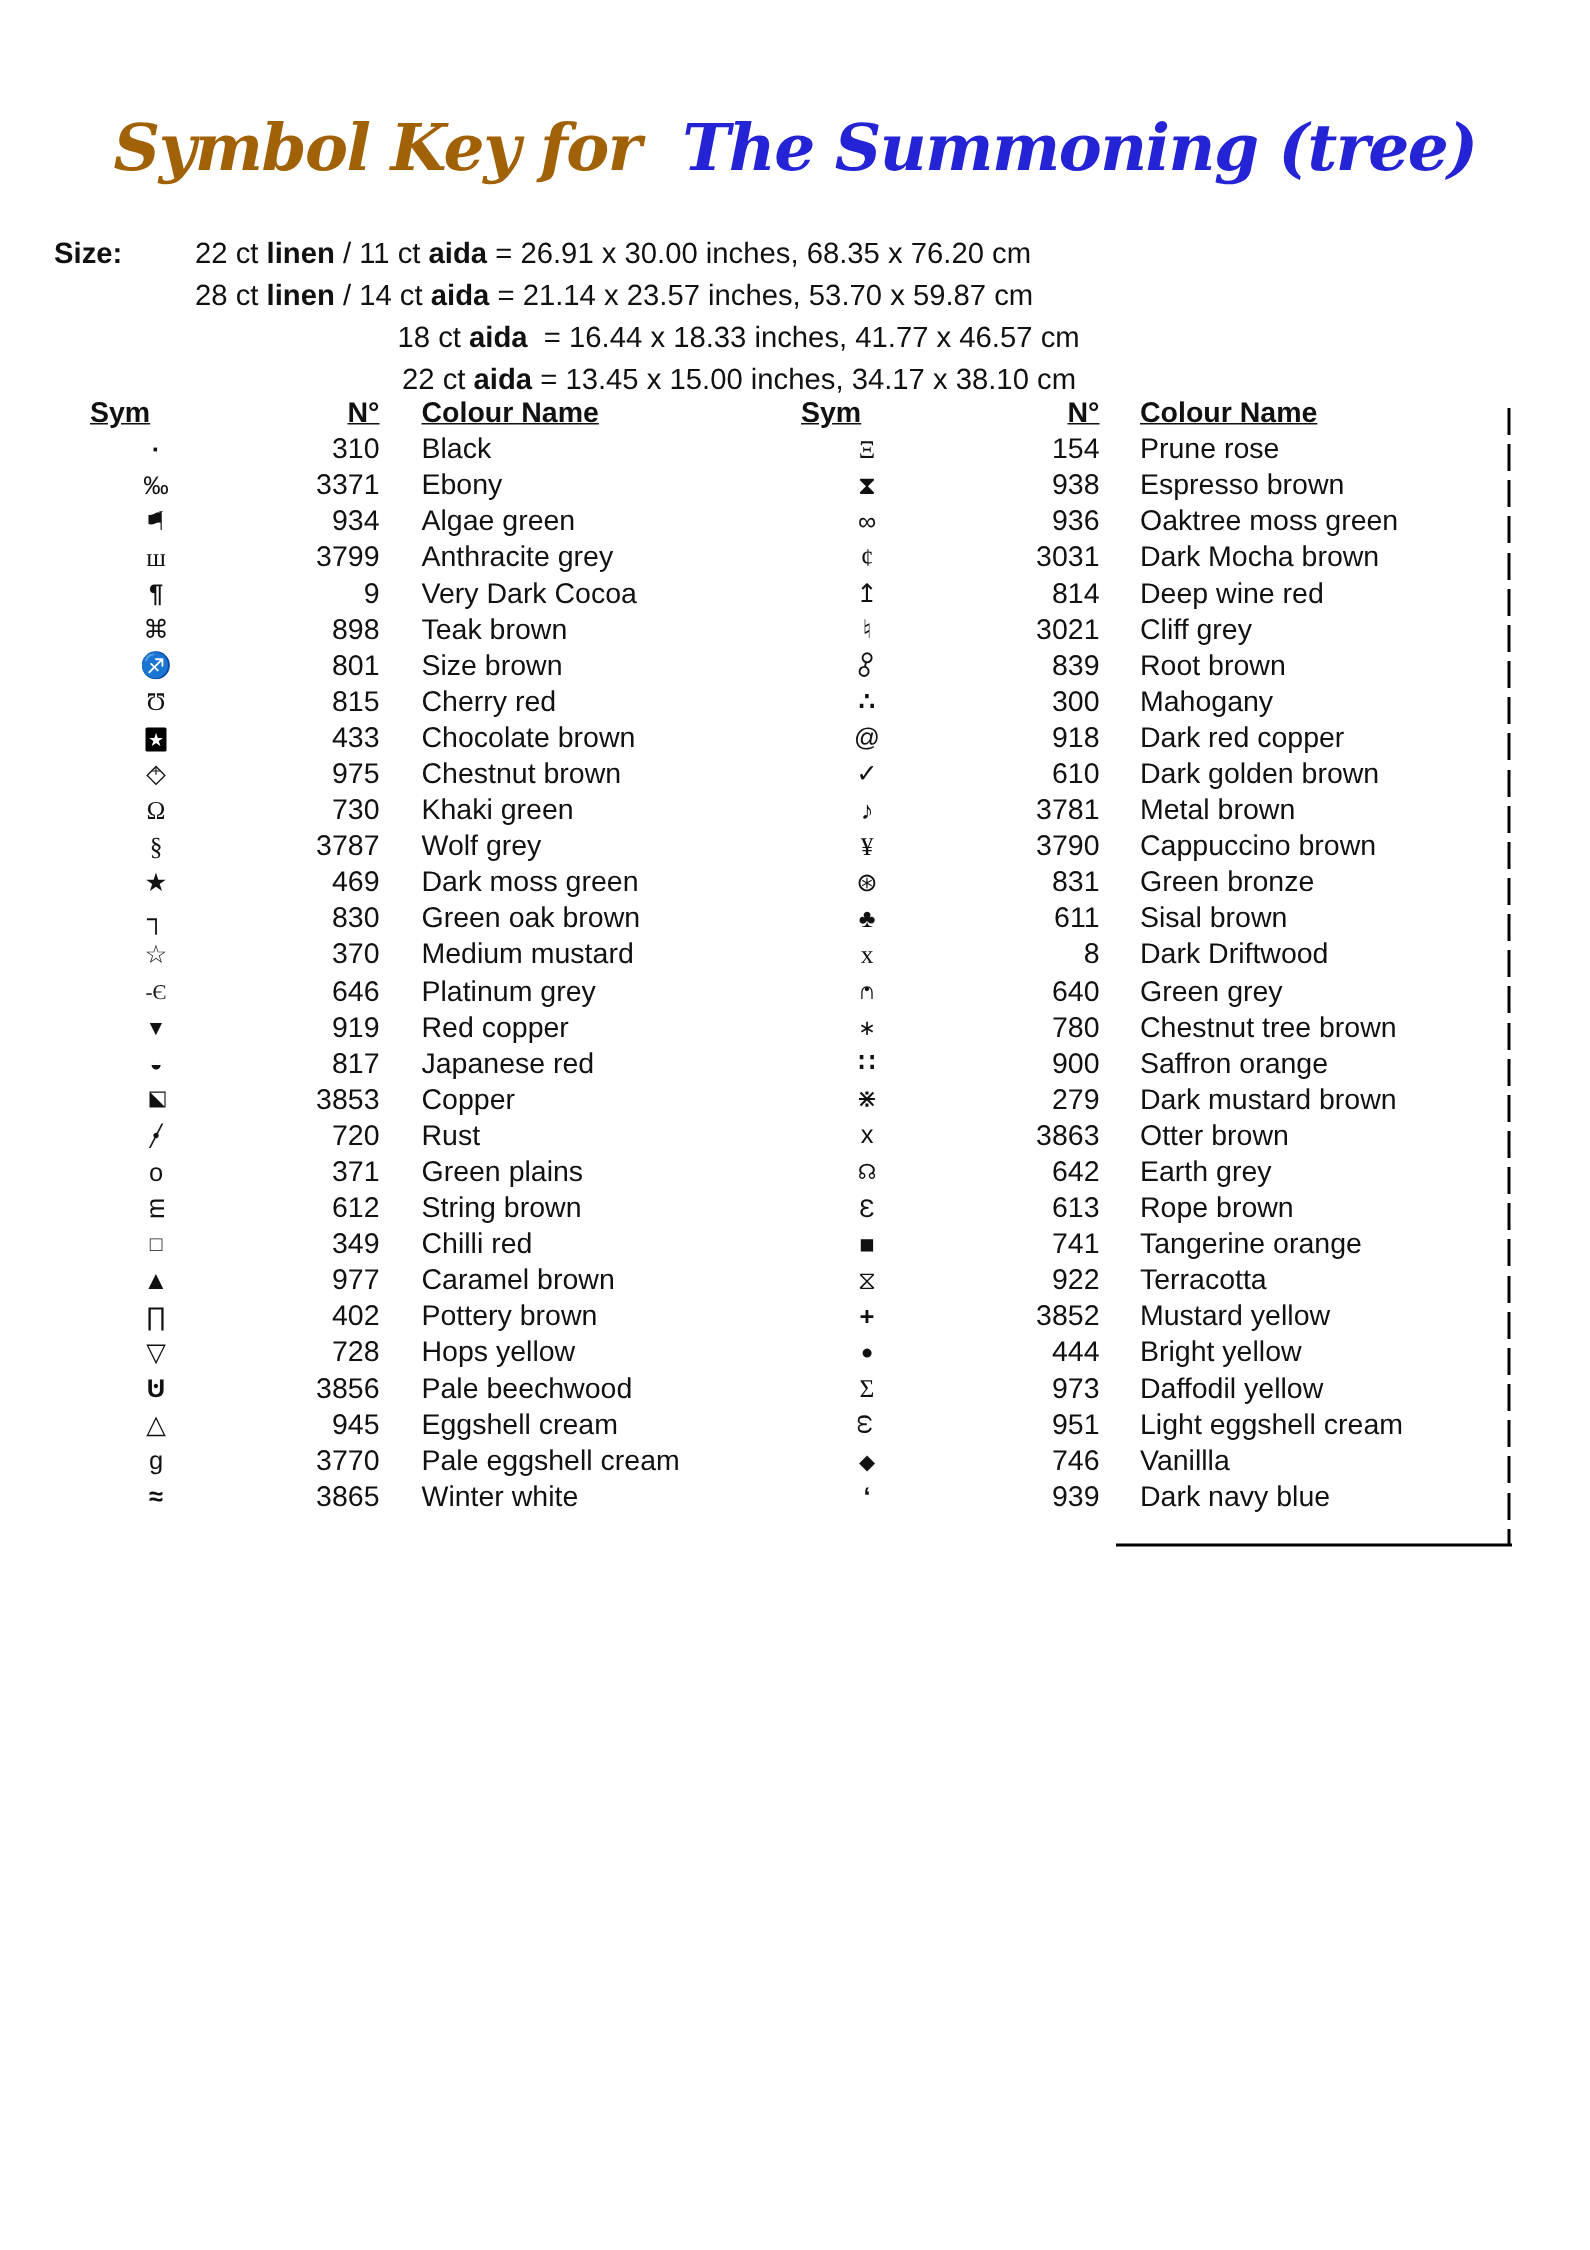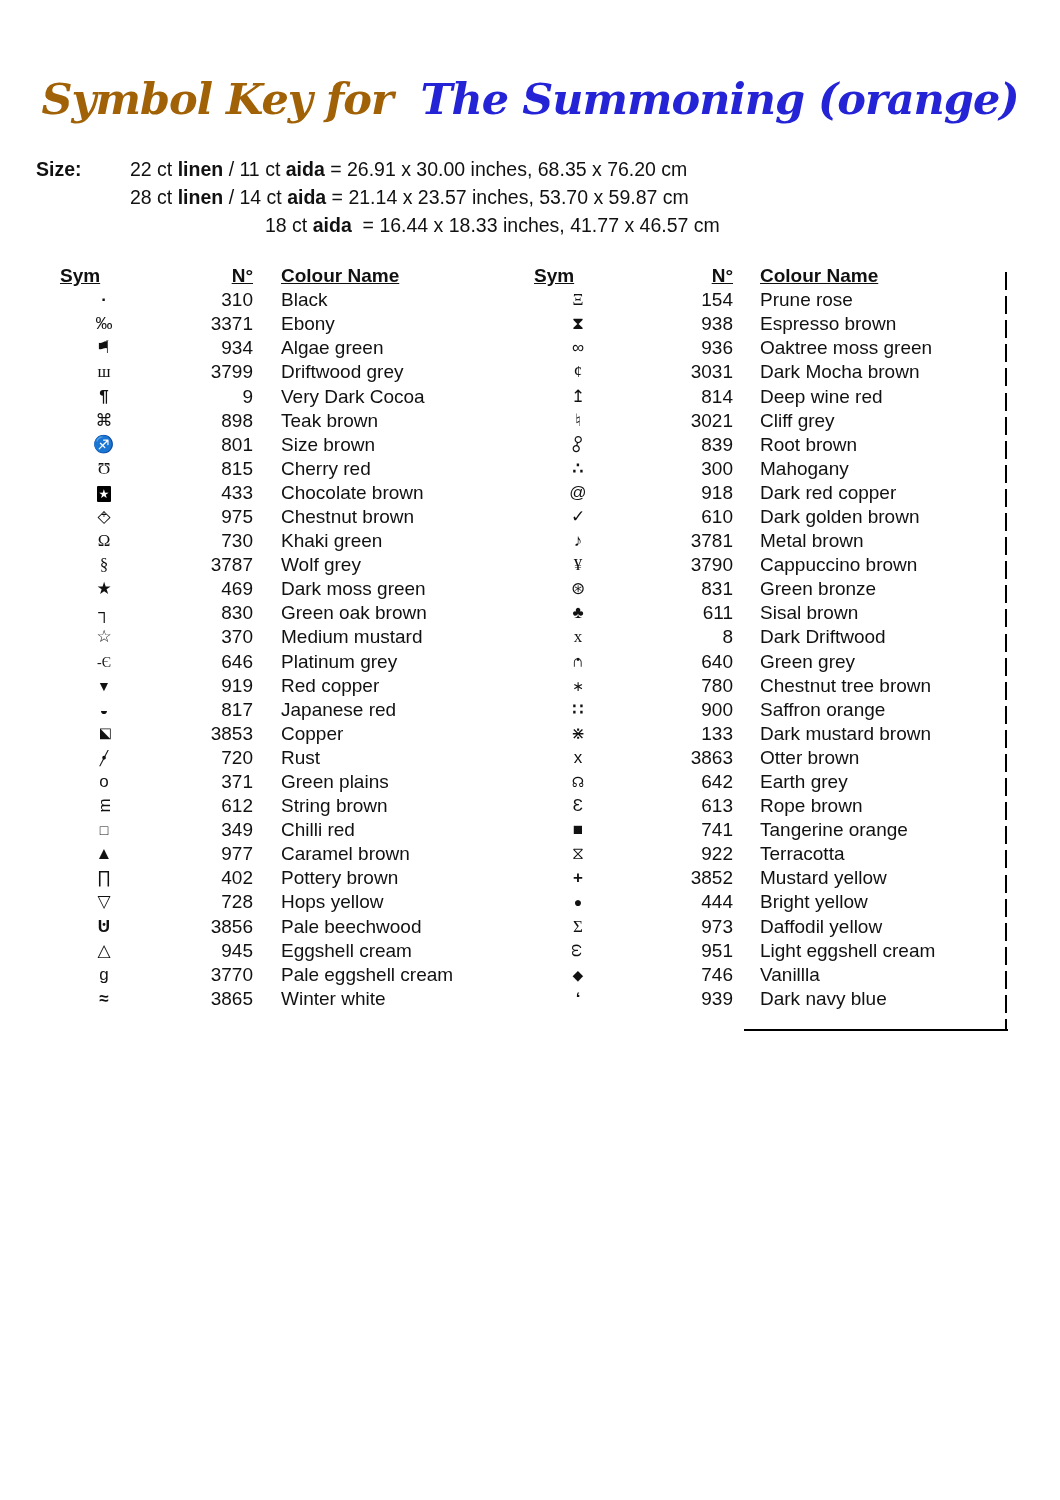--- a/index.html
+++ b/index.html
@@ -58,28 +58,29 @@
       background:repeating-linear-gradient(180deg,#000 0 18px,transparent 18px 24.1px);}
   #rule-bottom{position:absolute;left:744px;top:1029px;width:264px;height:2px;background:#000;}
 </style>
 </head>
 <body>
 
 <div id="page">
 
   <div id="title">
     <span class="t-prefix">Symbol Key for</span>
-    <span class="t-name" style="color: rgb(36, 36, 214);">The Summoning (orange)</span>
+    <span class="t-name" style="color: rgb(36, 36, 214);">The Summoning (tree)</span>
   </div>
 
 
   <div id="size-label" class="infoline">Size:</div>
   <div id="sl0" class="infoline sizeline"><span>22 ct </span><span style="font-weight: bold;">linen</span><span> / 11 ct </span><span style="font-weight: bold;">aida</span><span> = 26.91 x 30.00 inches, 68.35 x 76.20 cm</span></div>
   <div id="sl1" class="infoline sizeline"><span>28 ct </span><span style="font-weight: bold;">linen</span><span> / 14 ct </span><span style="font-weight: bold;">aida</span><span> = 21.14 x 23.57 inches, 53.70 x 59.87 cm</span></div>
   <div id="sl2" class="infoline sizeline"><span>18 ct </span><span style="font-weight: bold;">aida</span><span>  = 16.44 x 18.33 inches, 41.77 x 46.57 cm</span></div>
+  <div id="sl3" class="infoline sizeline"><span>22 ct </span><span style="font-weight: bold;">aida</span><span> = 13.45 x 15.00 inches, 34.17 x 38.10 cm</span></div>
 
   <div id="col-left" class="keycol">
     <div class="hrow">
       <div class="c-sym"><span class="hu">Sym</span></div>
       <div class="c-num"><span class="hu">N°</span></div>
       <div class="c-name"><span class="hu">Colour Name</span></div>
     </div>
   <div class="krow">
         <div class="c-sym"><span class="symwrap bold">·</span></div>
         <div class="c-num">310</div>
@@ -91,21 +92,21 @@
         <div class="c-name">Ebony</div>
       </div>
       <div class="krow">
         <div class="c-sym"><span class="symwrap fliph">⚑</span></div>
         <div class="c-num">934</div>
         <div class="c-name">Algae green</div>
       </div>
       <div class="krow">
         <div class="c-sym"><span class="symwrap serif">ш</span></div>
         <div class="c-num">3799</div>
-        <div class="c-name">Driftwood grey</div>
+        <div class="c-name">Anthracite grey</div>
       </div>
       <div class="krow">
         <div class="c-sym"><span class="symwrap bold">¶</span></div>
         <div class="c-num">9</div>
         <div class="c-name">Very Dark Cocoa</div>
       </div>
       <div class="krow">
         <div class="c-sym"><span class="symwrap">⌘</span></div>
         <div class="c-num">898</div>
         <div class="c-name">Teak brown</div>
@@ -323,21 +324,21 @@
         <div class="c-num">780</div>
         <div class="c-name">Chestnut tree brown</div>
       </div>
       <div class="krow">
         <div class="c-sym"><span class="symwrap bold">∷</span></div>
         <div class="c-num">900</div>
         <div class="c-name">Saffron orange</div>
       </div>
       <div class="krow">
         <div class="c-sym"><span class="symwrap">⋇</span></div>
-        <div class="c-num">133</div>
+        <div class="c-num">279</div>
         <div class="c-name">Dark mustard brown</div>
       </div>
       <div class="krow">
         <div class="c-sym"><span class="symwrap">x</span></div>
         <div class="c-num">3863</div>
         <div class="c-name">Otter brown</div>
       </div>
       <div class="krow">
         <div class="c-sym"><span class="symwrap small">☊</span></div>
         <div class="c-num">642</div>

